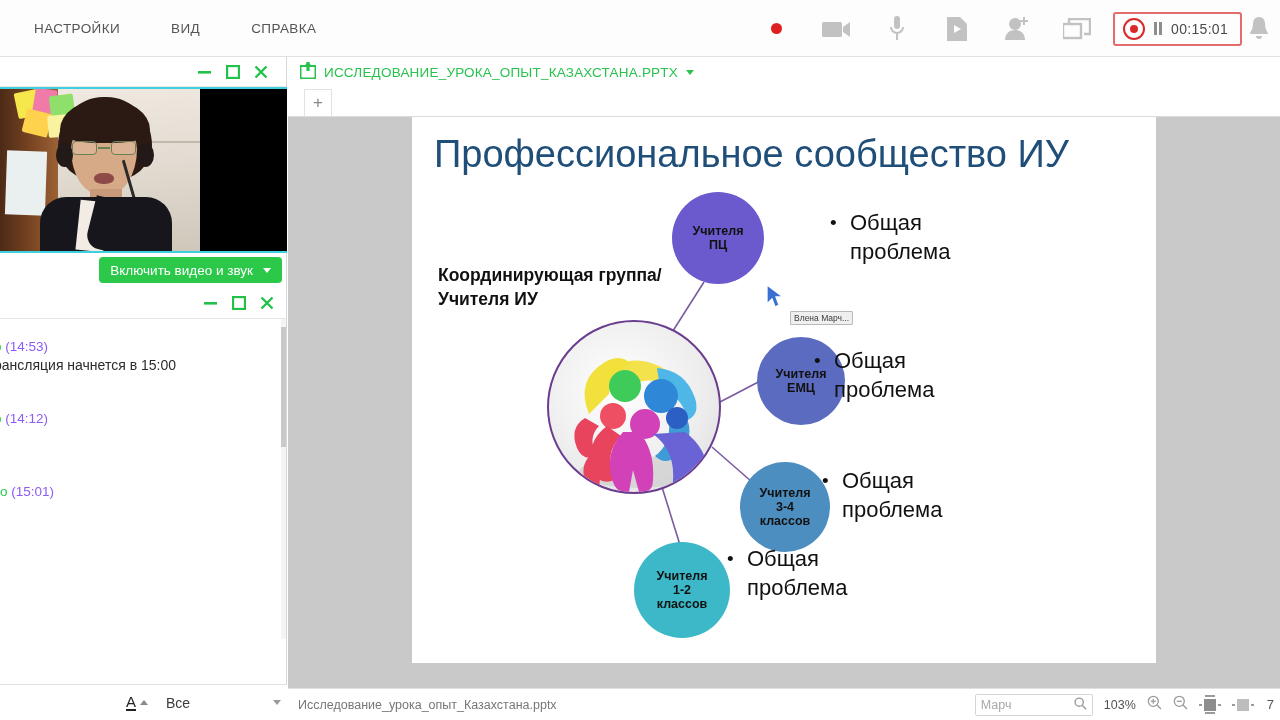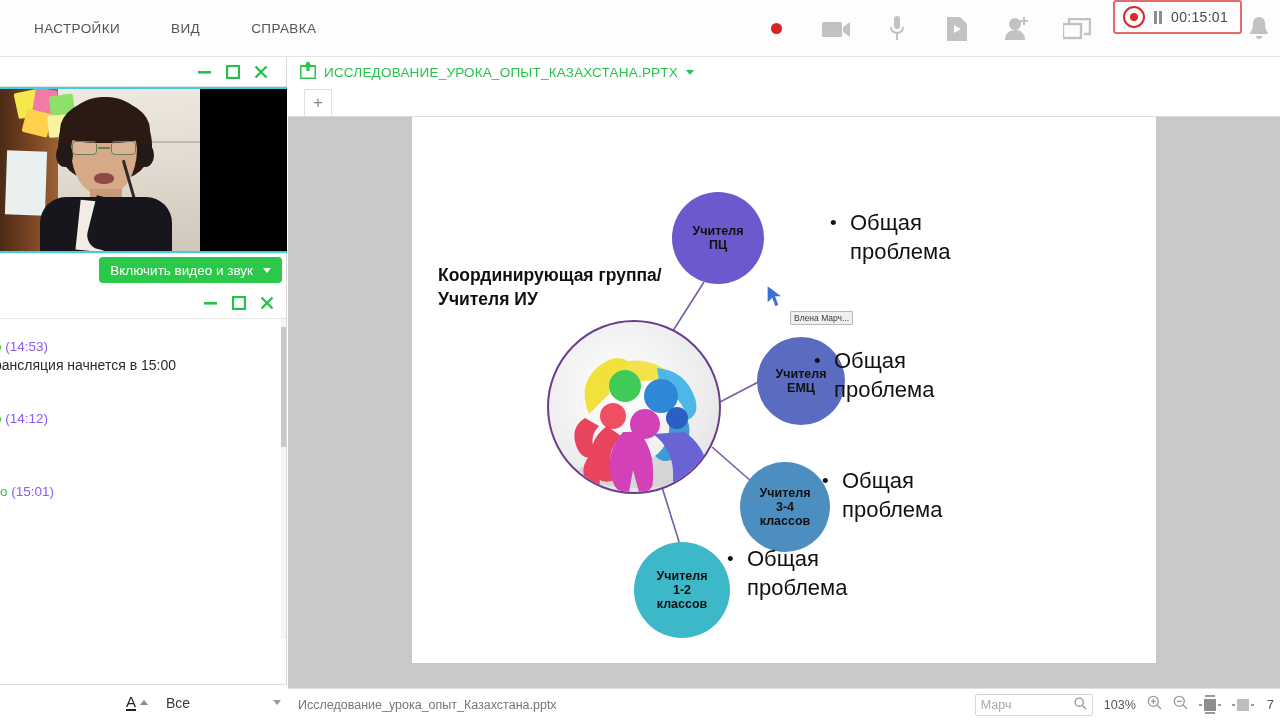--- a/index.html
+++ b/index.html
@@ -16,21 +16,21 @@
     background: #fdfdfd; border-bottom: 1px solid #e2e2e2;
     display: flex; align-items: center;
   }
   .menu-items { display: flex; align-items: center; padding-left: 12px; gap: 7px; }
   .menu-item {
     font-size: 13.5px; color: #555; letter-spacing: .4px;
     padding: 6px 22px; cursor: default; white-space: nowrap;
   }
   .top-tools {
     position: absolute; right: 0; top: 0; height: 57px;
-    display: flex; align-items: flex-start; gap: 0;
+    display: flex; align-items: center; gap: 0;
   }
   .tool {
     width: 60px; height: 57px; display: flex; align-items: center; justify-content: center;
   }
   .rec-dot { width: 11px; height: 11px; border-radius: 50%; background: #e02020; }
   .icon-gray { fill: #c2c2c2; }
   .rec-box {
     display: flex; align-items: center; gap: 9px;
     border: 2px solid #e36b6b; border-radius: 3px;
     height: 34px; padding: 0 12px 0 8px; margin-left: 6px; margin-right: 4px;
@@ -476,20 +476,21 @@
       <span class="doc-title-car"></span>
     </div>
 
     <div class="tabrow">
       <div class="tab-plus">+</div>
     </div>
 
     <div class="canvas">
       <div class="slide">
 
+        <div class="slide-title">Профессиональное сообщество ИУ</div>
 
         <div class="coord-label" style="white-space:pre-line">Координирующая группа/
 Учителя ИУ</div>
 
         <svg style="position:absolute;left:0;top:0" width="744" height="546">
           <line x1="238" y1="250" x2="292" y2="165" stroke="#7a5ca0" stroke-width="1.6"></line>
           <line x1="308" y1="285" x2="352" y2="262" stroke="#7a5ca0" stroke-width="1.6"></line>
           <line x1="300" y1="330" x2="348" y2="372" stroke="#7a5ca0" stroke-width="1.6"></line>
           <line x1="250" y1="370" x2="268" y2="428" stroke="#7a5ca0" stroke-width="1.6"></line>
         </svg>

